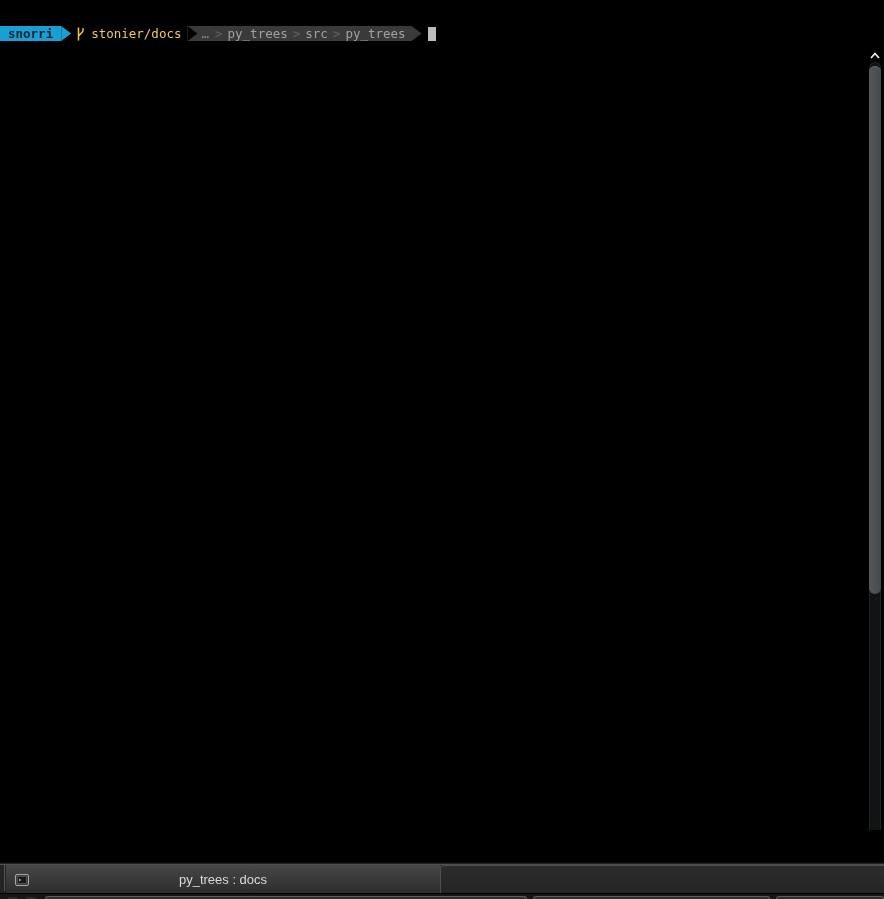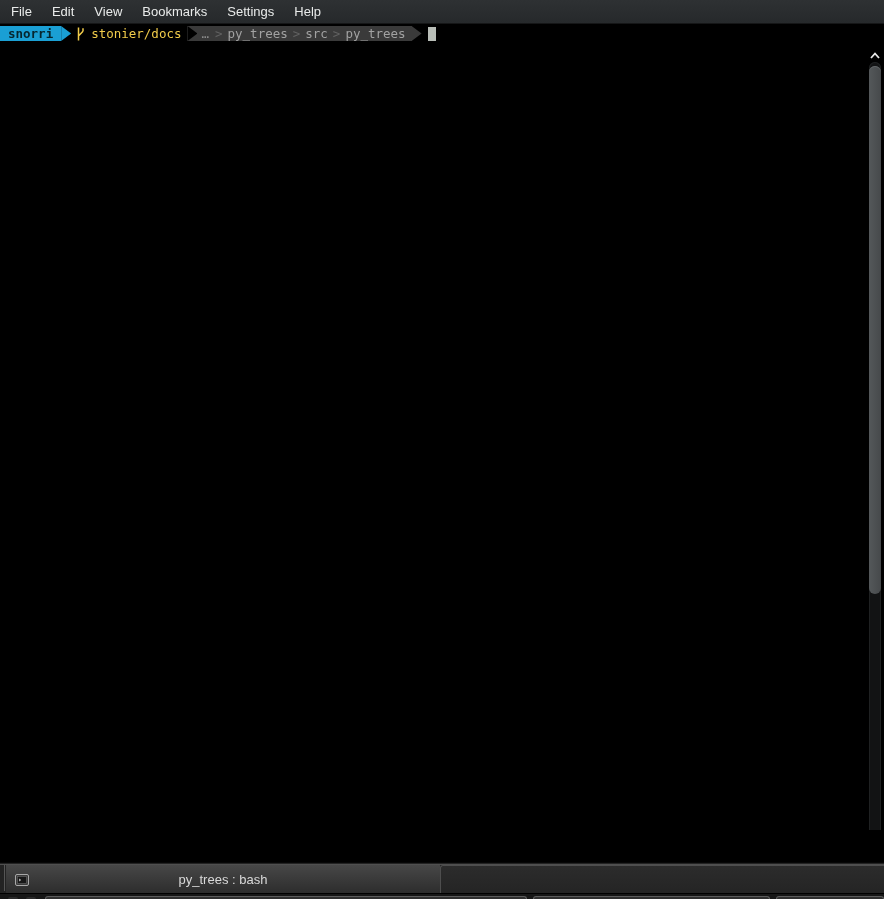--- a/index.html
+++ b/index.html
@@ -98,28 +98,20 @@
     background:#2f2f2f; border:1px solid #5c5c5c; border-bottom:none;
     border-radius:3px 3px 0 0;
   }
   .task-icon-nub { position:absolute; top:3px; width:10px; height:3px; background:#2a2a2a; border-radius:2px 2px 0 0; }
 </style>
 </head>
 <body>
 
 <div class="window">
 
-  <div class="menubar">
-    <span class="menu-item">File</span>
-    <span class="menu-item">Edit</span>
-    <span class="menu-item">View</span>
-    <span class="menu-item">Bookmarks</span>
-    <span class="menu-item">Settings</span>
-    <span class="menu-item">Help</span>
-  </div>
 
   <div class="terminal">
     <div class="prompt-line">
       <div class="seg seg-host">snorri</div>
       <div class="pl-arrow cyan"></div>
       <div class="seg seg-git">
         <svg width="9" height="14" viewBox="0 0 9 14">
           <path d="M2.5 0.5 V13.5 M2.5 9 L7 4.2 M7 4.2 V1.2" stroke="#f0cb4a" stroke-width="1.5" fill="none"></path>
         </svg>
         <span>stonier/docs</span>
@@ -153,21 +145,21 @@
   </div>
 
   <div class="tabbar">
     <div class="tab-left-edge"></div>
     <div class="tab-active">
       <svg class="tab-icon" width="18" height="18" viewBox="0 0 18 18">
         <rect x="2.5" y="3.5" width="13" height="11" rx="1.5" fill="#3c3c3c" stroke="#a8a8a8" stroke-width="1"></rect>
         <rect x="4.5" y="5.5" width="9" height="7" fill="#181818" stroke="#6a6a6a" stroke-width="0.6"></rect>
         <path d="M6 8 l1.6 1 l-1.6 1" stroke="#d8d8d8" stroke-width="0.9" fill="none"></path>
       </svg>
-      <span class="tab-title">py_trees : bash</span>
+      <span class="tab-title">py_trees : docs</span>
     </div>
     <div class="tab-empty"></div>
   </div>
 
   <div class="taskbar">
     <div class="task-icon-nub" style="left:8px;"></div>
     <div class="task-icon-nub" style="left:26px;"></div>
     <div class="task-btn" style="left:45px;  width:482px;"></div>
     <div class="task-btn" style="left:533px; width:237px;"></div>
     <div class="task-btn" style="left:776px; width:108px;"></div>

